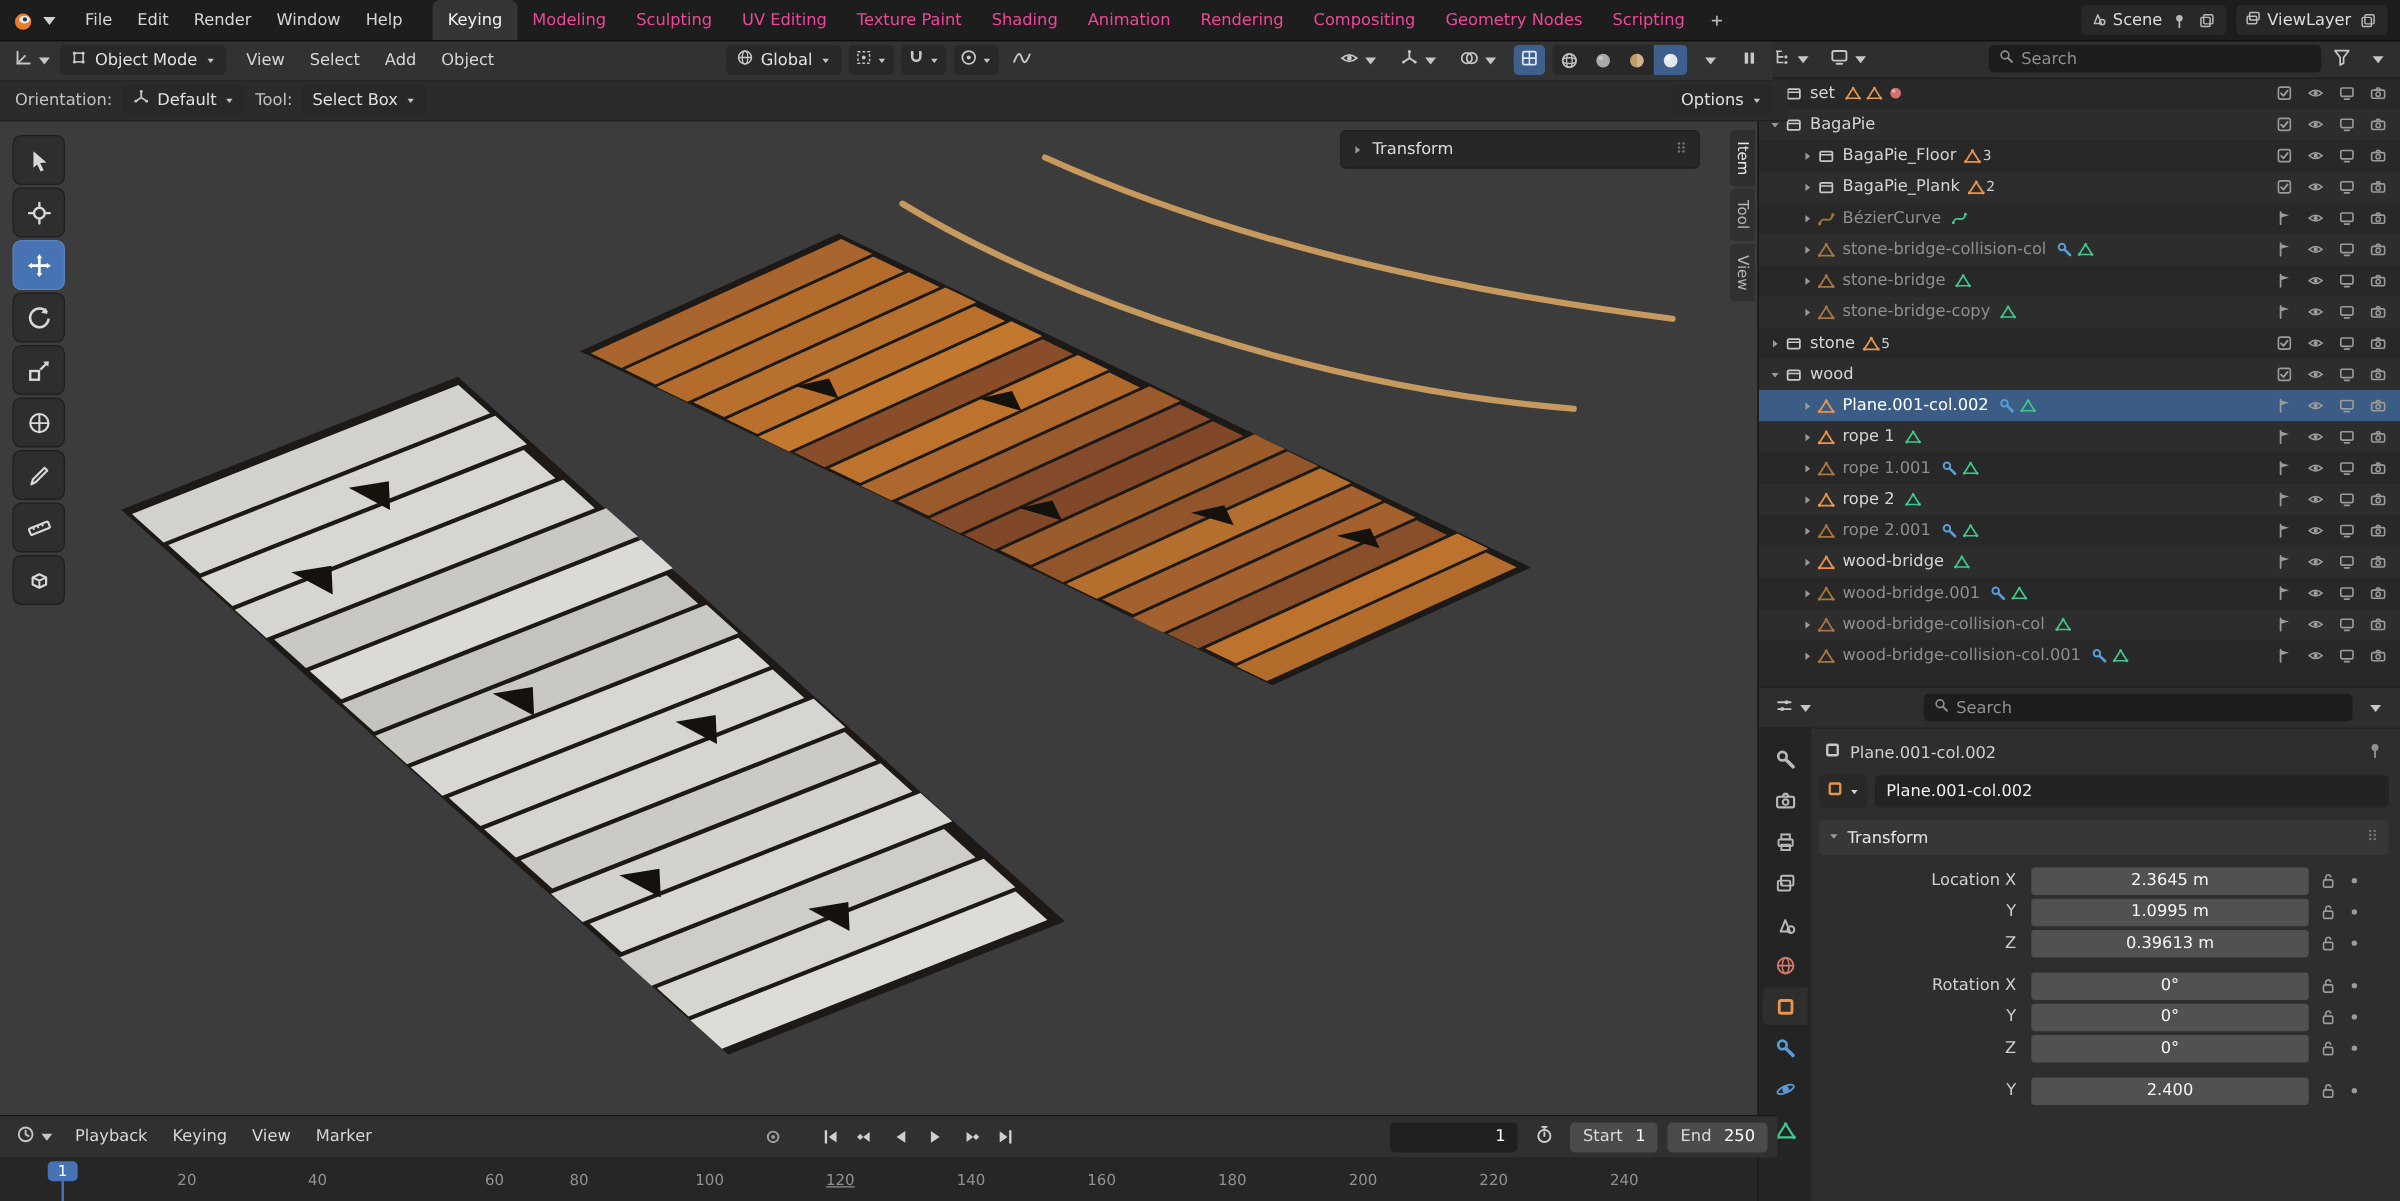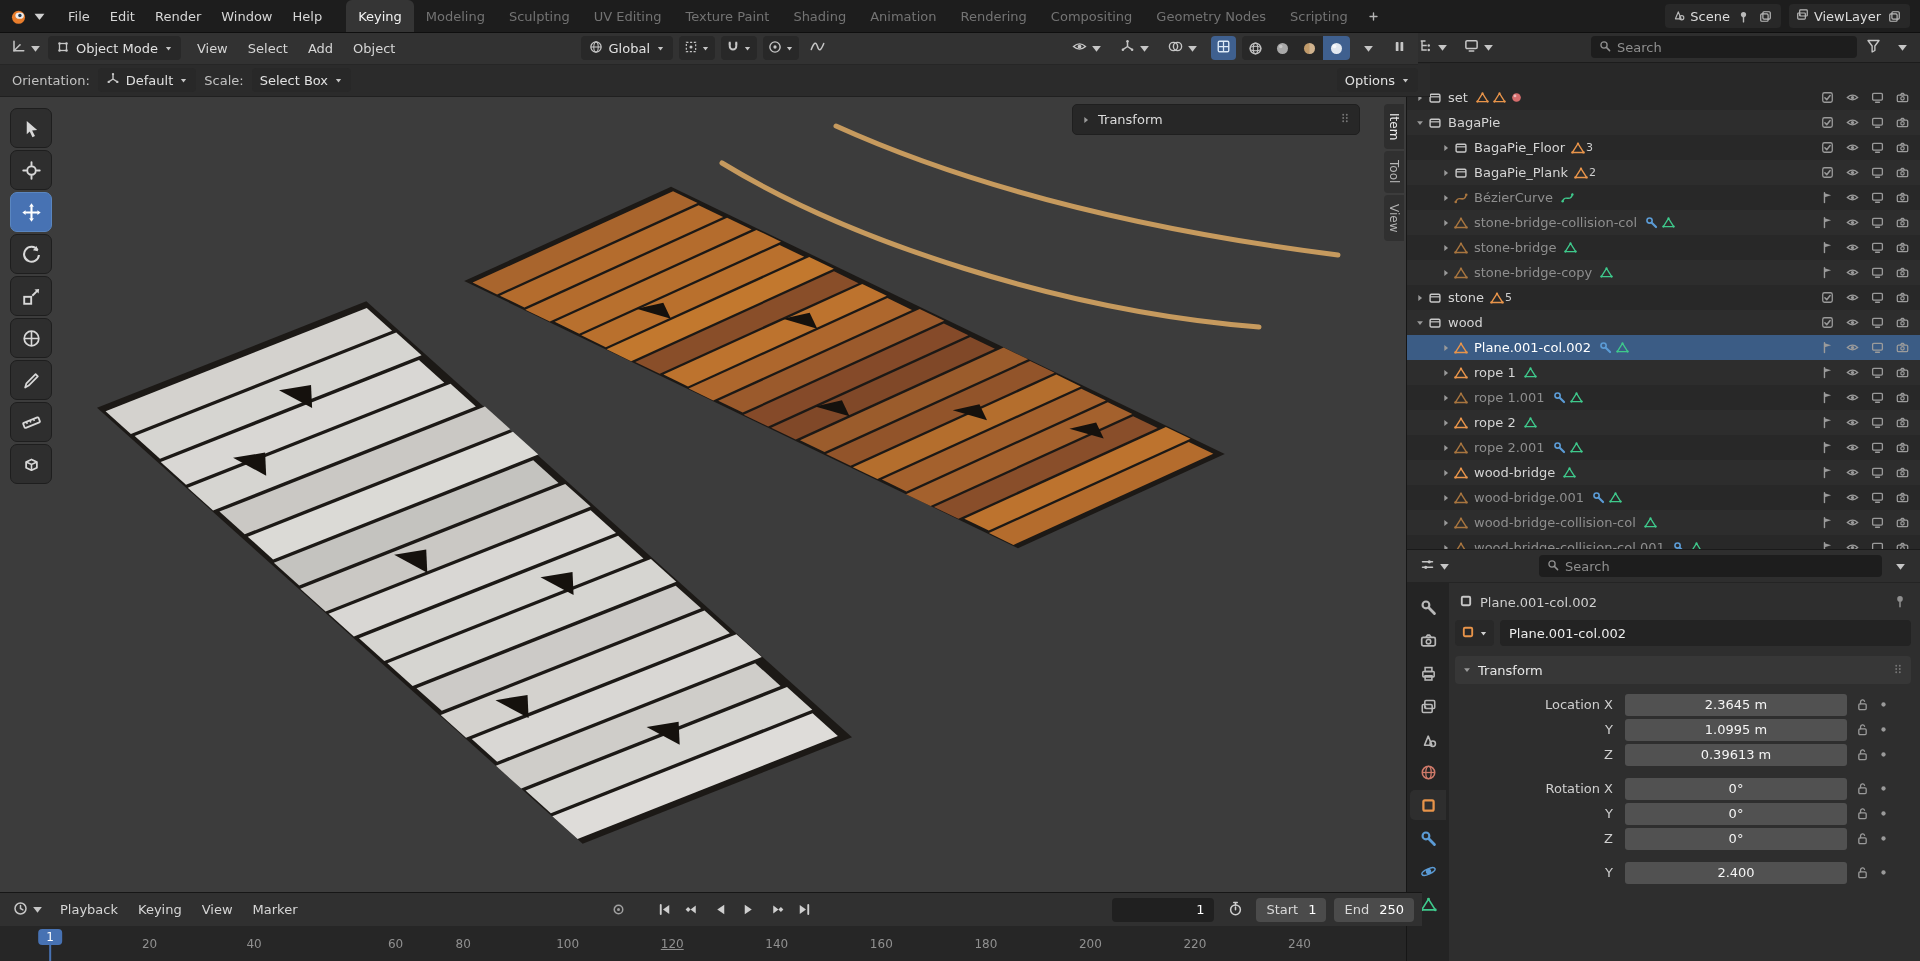--- a/index.html
+++ b/index.html
@@ -15,21 +15,21 @@
   .c-blue{color:var(--mblue);} .c-pink{color:var(--pink);} .c-light{color:#c8c8c8;} .c-dim{color:#8a8a8a;}
 
   
   #topbar{position:absolute;left:0;top:0;width:1920px;height:32px;background:#1d1d1d;
           display:flex;align-items:center;border-bottom:1px solid #0f0f0f;z-index:6;}
   .logo-btn{display:flex;align-items:center;gap:4px;padding:0 10px;height:100%;}
   .logo-btn svg{width:17px;height:17px;}
   #topbar-menus{display:flex;height:100%;}
   .menu-item{display:flex;align-items:center;padding:0 10px;color:#d6d6d6;cursor:default;}
   #workspace-tabs{display:flex;height:100%;margin-left:14px;align-items:center;}
-  .ws-tab{display:flex;align-items:center;height:32px;padding:0 12px;color:#737373;white-space:nowrap;}
+  .ws-tab{display:flex;align-items:center;height:32px;padding:0 12px;color:#ec4899;white-space:nowrap;}
   .ws-tab.active{background:#353535;color:#f2f2f2;border-radius:6px 6px 0 0;}
   .ws-tab.plus{color:#b5b5b5;padding:0 8px;} .ws-tab.plus svg{width:11px;height:11px;}
   #topbar-right{margin-left:auto;display:flex;align-items:center;gap:8px;padding-right:10px;}
   .tb-widget{display:flex;align-items:center;background:#282828;border-radius:4px;height:24px;padding:0 7px;gap:5px;color:#dcdcdc;}
   .tb-widget .ic{color:#b9b9b9;} .tb-widget svg{width:13px;height:13px;}
   .tb-mini{color:#a8a8a8;display:flex;align-items:center;padding:0 2px;}
 
   
   #vp-header{position:absolute;left:0;top:32px;width:1406px;height:32px;background:#323232;
              display:flex;align-items:center;border-bottom:1px solid #262626;padding:0 6px;z-index:5;}
@@ -88,21 +88,21 @@
   .playhead{position:absolute;top:0;height:100%;transform:translateX(-50%);display:flex;flex-direction:column;align-items:center;}
   .ph-pill{background:var(--accent);color:#fff;font-size:12px;border-radius:4px;padding:1px 8px;margin-top:3px;}
   .ph-line{width:2px;flex:1;background:var(--accent);}
 
   
   #outliner{position:absolute;left:1406px;top:32px;width:514px;height:517px;background:#282828;border-left:1px solid #161616;}
   #outliner-header{height:30px;background:#2e2e2e;display:flex;align-items:center;padding:0 6px;gap:4px;border-bottom:1px solid #1c1c1c;}
   .search{display:flex;align-items:center;gap:6px;background:#1d1d1d;border-radius:4px;height:22px;padding:0 8px;color:#8f8f8f;}
   .search .ic{color:#8f8f8f;} .search svg{width:12px;height:12px;}
   #outliner-header .search{margin-left:auto;width:250px;}
-  #outliner-rows{position:absolute;left:0;right:0;top:30px;bottom:0;overflow:hidden;margin-top:23px;}
+  #outliner-rows{position:absolute;left:0;right:0;top:30px;bottom:0;overflow:hidden;}
   .ol-row{position:relative;height:25px;display:flex;align-items:center;padding-left:8px;}
   .ol-row:nth-child(even){background:rgba(255,255,255,0.025);}
   .ol-row.selected{background:var(--sel);}
   .ol-indent{display:inline-block;height:1px;}
   .ol-type{margin-left:3px;}
   .ol-name{margin-left:6px;color:#d4d4d4;white-space:nowrap;}
   .ol-row.dim .ol-name{color:#8e8e8e;}
   .ol-row.selected .ol-name{color:#fff;}
   .ol-badgewrap{display:inline-flex;align-items:center;margin-left:6px;gap:1px;}
   .ol-badge{font-size:11px;color:#cfcfcf;}
@@ -467,21 +467,21 @@
           </span></span>
       <span>Default</span>
       <span class="crt-slot ic">
           <span class="ic crt">
             <svg viewBox="0 0 12 12" aria-hidden="true">
               <path d="M2.5 4 L9.5 4 L6 8.5 Z" fill="currentColor"></path>
             </svg>
           </span>
         </span>
     </div>
-    <span class="ts-label">Scale:</span>
+    <span class="ts-label">Tool:</span>
     <div class="dd">
       <span>Select Box</span>
       <span class="crt-slot ic">
           <span class="ic crt">
             <svg viewBox="0 0 12 12" aria-hidden="true">
               <path d="M2.5 4 L9.5 4 L6 8.5 Z" fill="currentColor"></path>
             </svg>
           </span>
         </span>
     </div>

